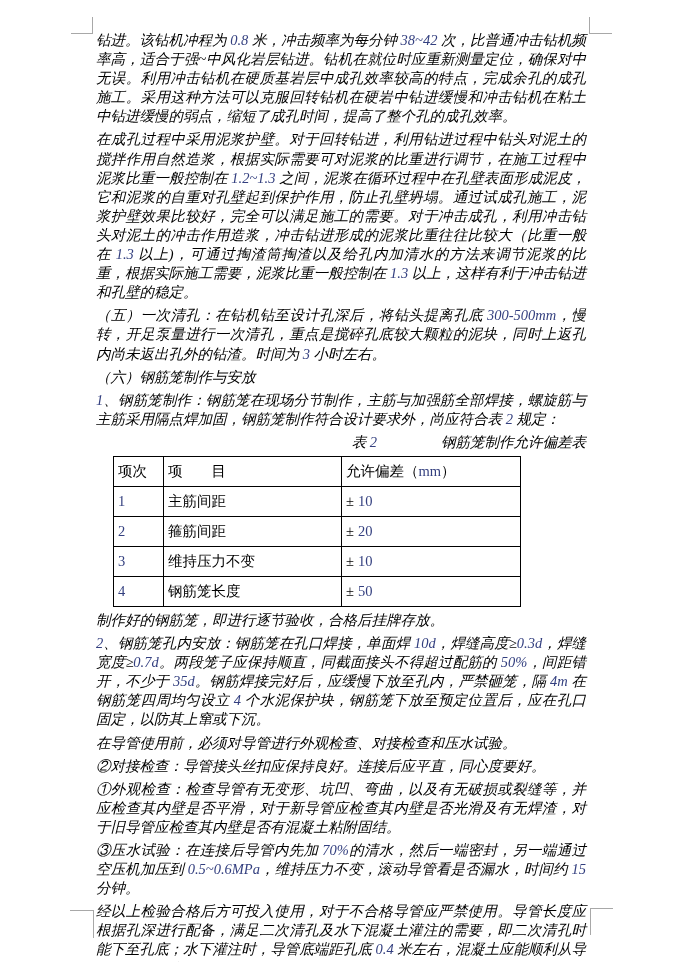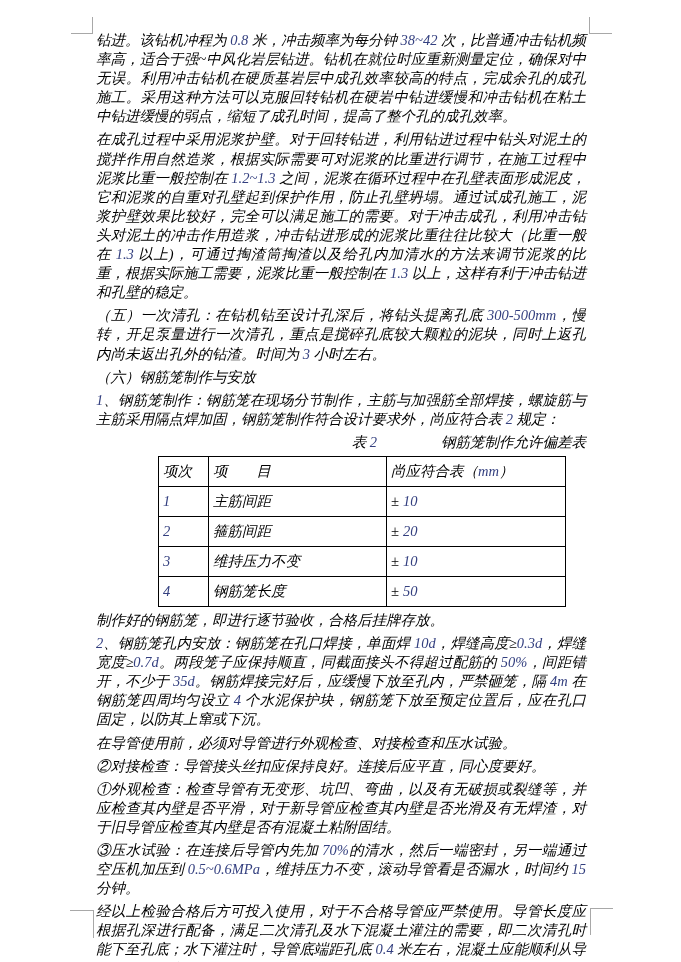--- a/index.html
+++ b/index.html
@@ -18,21 +18,21 @@
     position:absolute;left:92px;top:27px;width:498px;
     font-size:14.5px;line-height:19.1px;text-align:justify;
   }
   .content p{margin:4px;padding:0;font-style:italic;}
   .r-num{color:#333f7f;}
   p.caption{text-align:right;}
   p.caption .r-gap{margin-left:64px;}
 
   table.dev{
     border-collapse:collapse;table-layout:fixed;
-    margin:0 0 1px 66px;width:407px;font-style:italic;
+    margin:0 0 1px 21px;width:407px;
   }
   table.dev col.c1{width:50px;}
   table.dev col.c2{width:178px;}
   table.dev col.c3{width:179px;}
   table.dev th,table.dev td{
     border:1px solid #000;font-weight:normal;text-align:left;vertical-align:middle;
     height:29px;padding:0 3px 0 4px;line-height:17px;
   }
   table.dev .sign{padding-right:4px;}
 </style>
@@ -58,21 +58,21 @@
     <table class="dev">
       <colgroup>
           <col class="c1">
           <col class="c2">
           <col class="c3">
         </colgroup>
       <tbody>
           <tr>
         <th>项次</th>
         <th>项　　目</th>
-        <th><span>尚应符合表（</span><span class="r-num">mm</span><span>）</span></th>
+        <th><span>允许偏差（</span><span class="r-num">mm</span><span>）</span></th>
       </tr>
       <tr>
         <td><span class="r-num">1</span></td>
         <td>主筋间距</td>
         <td><span class="sign">±</span><span class="r-num">10</span></td>
       </tr>
       <tr>
         <td><span class="r-num">2</span></td>
         <td>箍筋间距</td>
         <td><span class="sign">±</span><span class="r-num">20</span></td>

